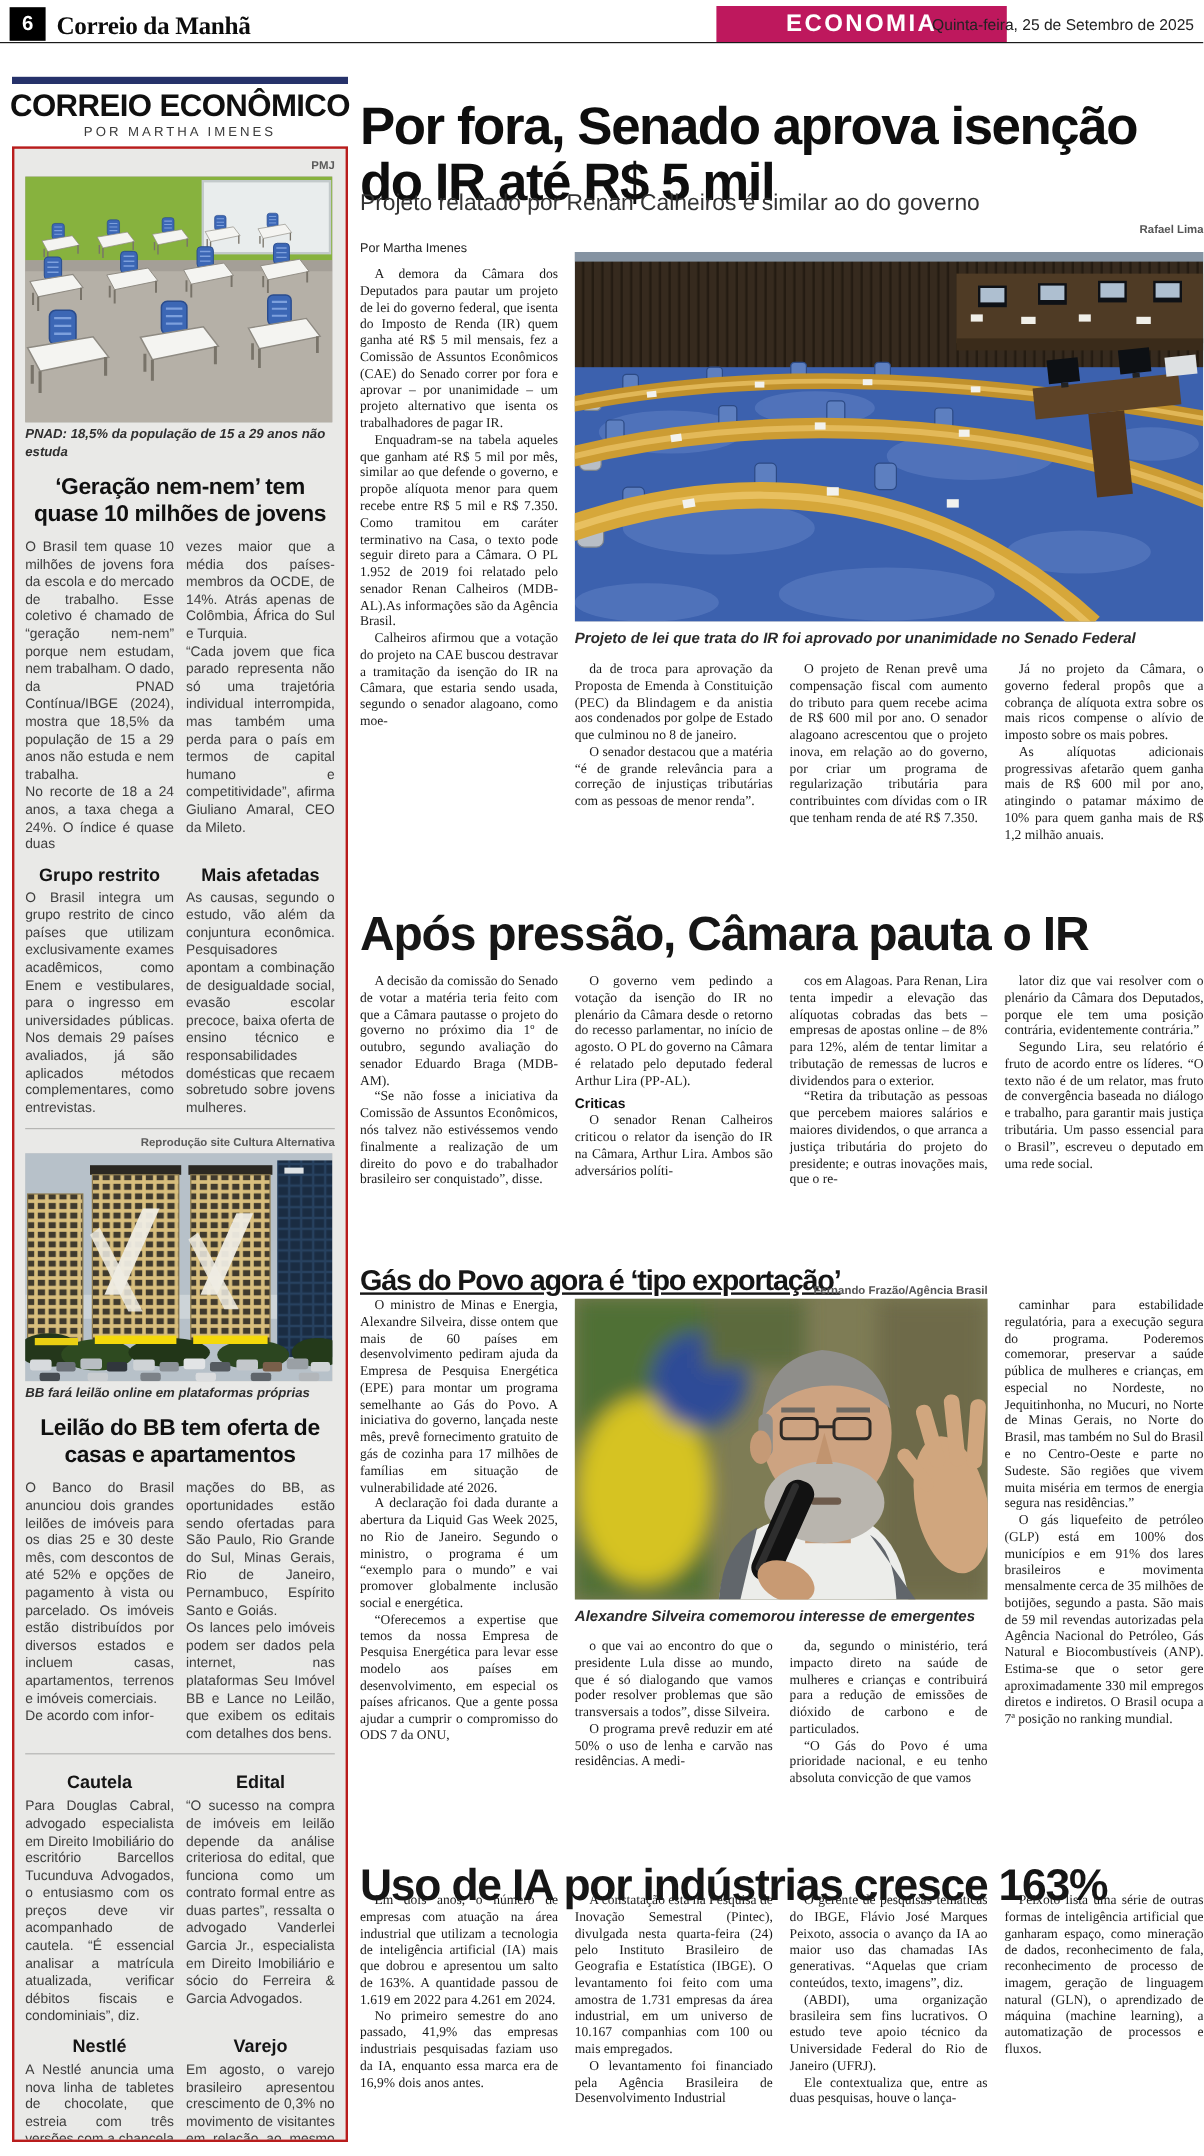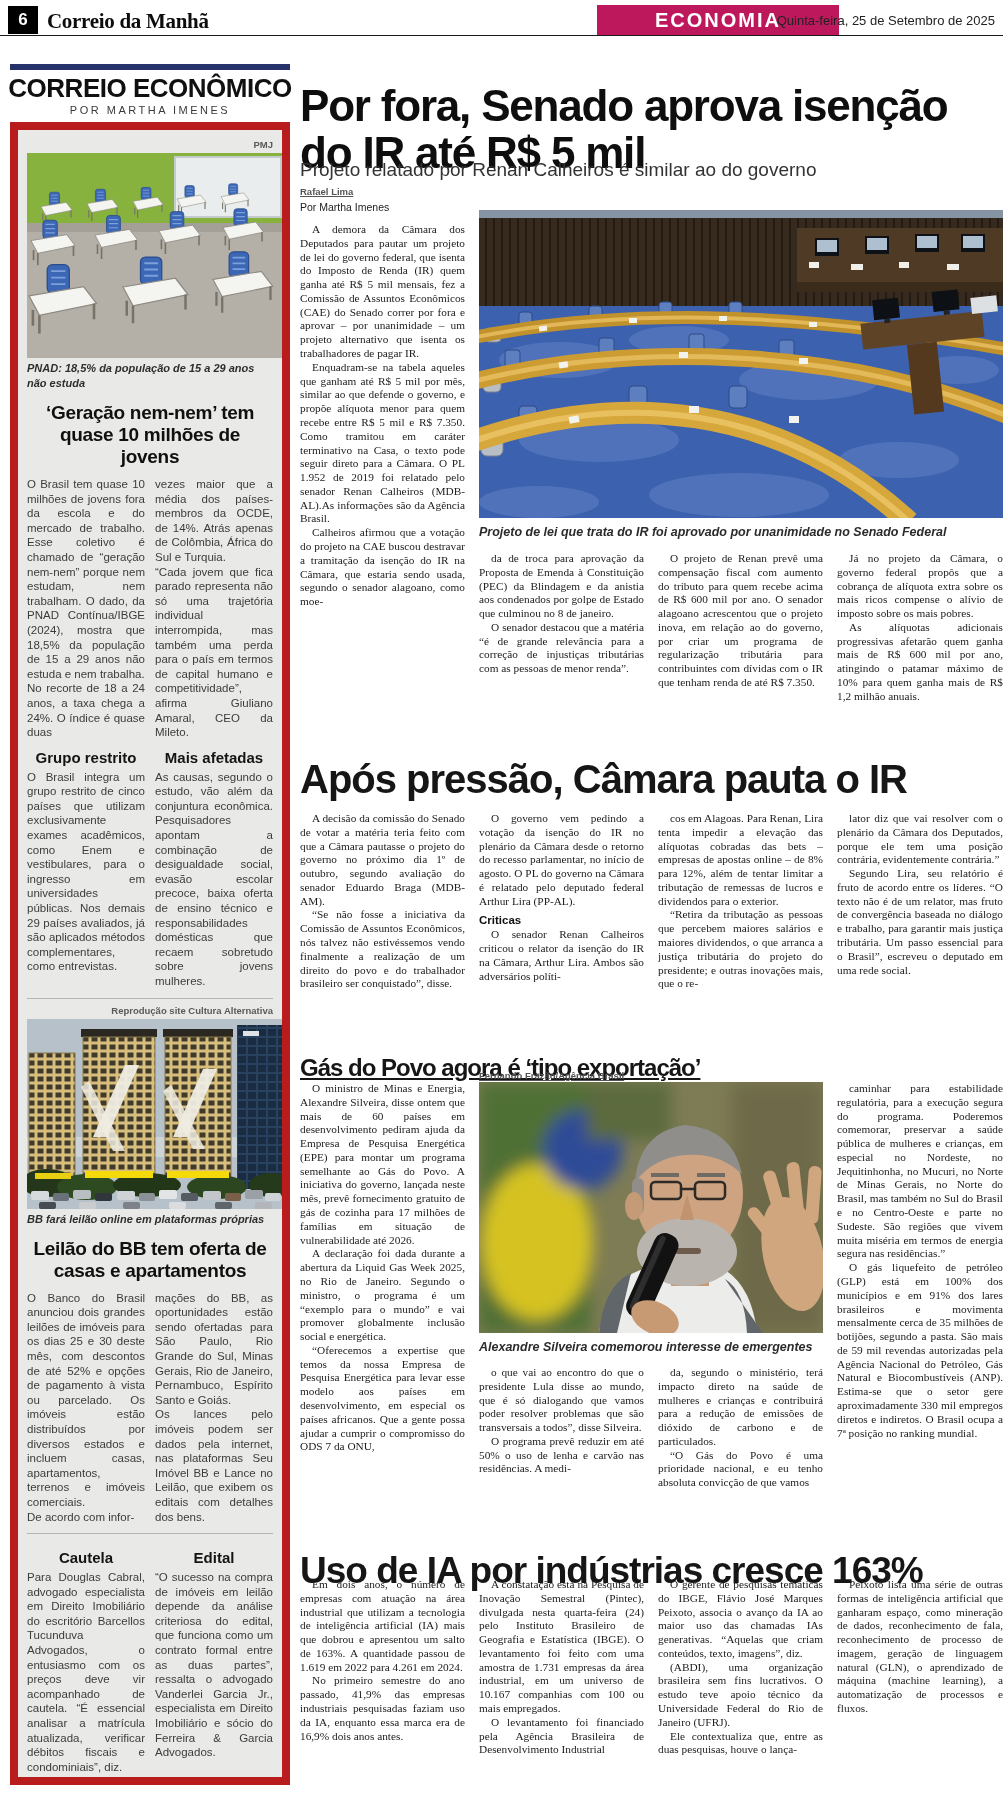--- a/index.html
+++ b/index.html
@@ -16,38 +16,38 @@
                 font:700 20px/30px "Liberation Sans",sans-serif;text-align:center;letter-spacing:2px;}
   .mast-date{position:absolute;right:8px;top:13px;font:13px/16px "Liberation Sans",sans-serif;color:#222;}
 
   
   .nav-bar{position:absolute;left:10px;top:64px;width:280px;height:6px;background:#26326a;}
   .col-title{position:absolute;left:4px;top:74px;width:292px;text-align:center;
              font:800 26px/28px "Liberation Sans",sans-serif;letter-spacing:-.5px;color:#101010;font-weight:700;}
   .col-byline{position:absolute;left:10px;top:104px;width:280px;text-align:center;
               font:11px/13px "Liberation Sans",sans-serif;letter-spacing:2.5px;color:#3a3a3a;}
   .colbox{position:absolute;left:10px;top:122px;width:280px;height:1663px;box-sizing:border-box;
-          border:8px solid #b91c1c;background:#e9e9e7;padding:8px 9px;overflow:hidden;}
+          border:2px solid #b91c1c;background:#e9e9e7;padding:8px 9px;overflow:hidden;}
   .credit{font:700 9.5px/12px "Liberation Sans",sans-serif;color:#5a5a5a;text-align:right;margin:1px 0 2px;}
   .box-caption{font:italic 700 11px/15px "Liberation Sans",sans-serif;color:#2e2e2e;margin:3px 0 0;}
   .box-head{font:700 19px/22px "Liberation Sans",sans-serif;letter-spacing:-.3px;text-align:center;
             color:#101010;margin:11px 2px 9px;}
   .tworow{display:flex;gap:10px;}
   .bcol{flex:1;min-width:0;}
   .bcol p{margin:0;font:11.5px/1.27 "Liberation Sans",sans-serif;color:#3c3c3c;
           text-align:justify;hyphens:auto;-webkit-hyphens:auto;}
   .box-sub{font:700 15px/18px "Liberation Sans",sans-serif;text-align:center;color:#141414;margin:9px 0 3px;}
   .box-divider{border:0;border-top:1px solid #b5b5b3;margin:9px 0 6px;}
   .boxphoto{display:block;background:#ccc;}
 
   
   .h1{position:absolute;left:300px;top:54px;width:703px;font:700 44px/1.05 "Liberation Sans",sans-serif;
       letter-spacing:-1.2px;color:#0e0e0e;}
   .deck{position:absolute;left:300px;top:158px;width:700px;font:400 19px/23px "Liberation Sans",sans-serif;color:#333;}
-  .credit-main{position:absolute;font:700 9.5px/11px "Liberation Sans",sans-serif;color:#555;text-align:left;text-decoration:underline;}
+  .credit-main{position:absolute;font:700 9.5px/11px "Liberation Sans",sans-serif;color:#555;text-align:right;}
   .h2{position:absolute;left:300px;width:703px;font:700 40px/44px "Liberation Sans",sans-serif;
       letter-spacing:-1px;color:#161616;}
   .h2.s36{font-size:24px;text-decoration:underline;}  .h2.s37{font-size:37px;}
 
   
   .art{position:absolute;left:300px;width:703px;overflow:hidden;}
   .acol{position:absolute;top:0;bottom:0;width:165px;overflow:hidden;}
   .c1{left:0;} .c2{left:179px;} .c3{left:358px;} .c4{left:537px;width:166px;}
   .serif p{margin:0;text-indent:12px;font:11.3px/1.22 "Liberation Serif",serif;color:#1b1b1b;
            text-align:justify;hyphens:auto;-webkit-hyphens:auto;}

